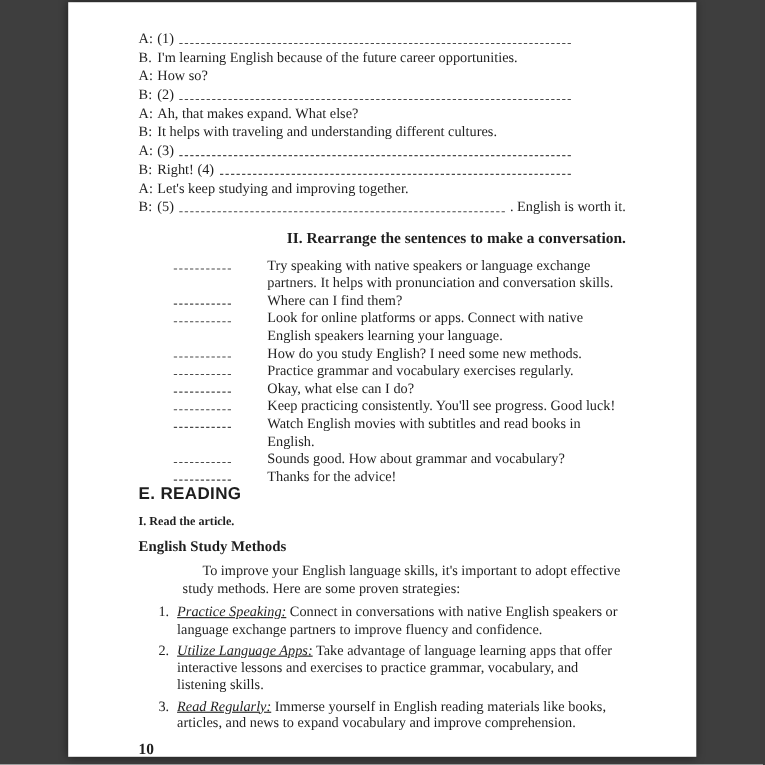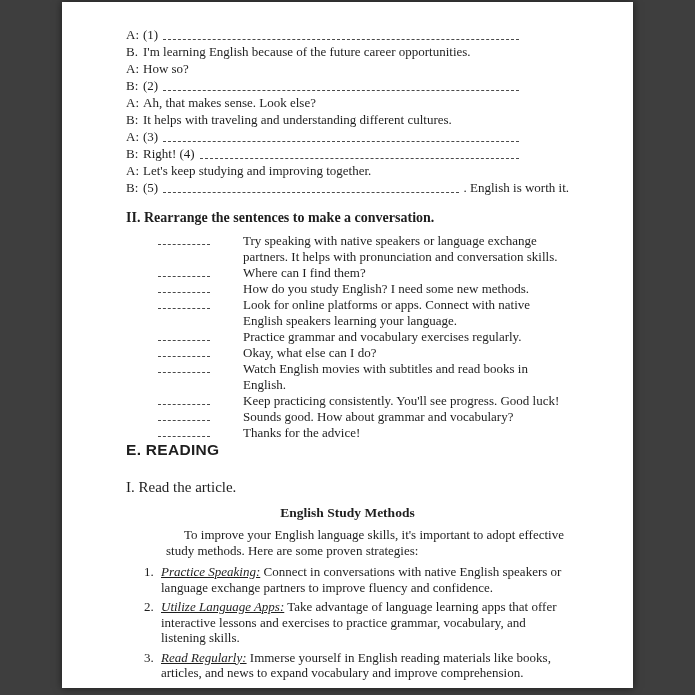--- a/index.html
+++ b/index.html
@@ -25,34 +25,34 @@
   .dia-line { display:flex; align-items:flex-end; height:17px; white-space:nowrap; }
   .spk { width:17px; flex:none; }
   .blank-line {
     flex:1 1 auto; height:0;
     border-bottom:1.4px dashed #4a4a4a;
     margin:0 0 3px 5px;
   }
   .dia-line.full { margin-right:-50px; }
   .suffix { margin-left:5px; flex:none; }
   
-  .section-heading-2 { font-size:14px; font-weight:bold; margin-top:14px; }
+  .section-heading-2 { font-size:14px; font-weight:bold; margin-top:14px;text-align:right; }
   .rearrange { margin-top:7px; font-size:13px; }
   .r-item { position:relative; padding-left:117px; line-height:16px; min-height:16px; }
   .r-blank {
     position:absolute; left:32px; top:11px; width:52px; height:0;
     border-bottom:1.4px dashed #4a4a4a;
   }
   
   .reading-heading {
     font-family:"Liberation Sans", sans-serif;
     font-weight:700; font-size:15.5px; letter-spacing:.3px;
   }
-  .reading-instruction { font-weight:normal; font-size:15px; margin-top:20px; }
-  .article-title { text-align:center; font-weight:bold; font-size:13.5px; margin-top:9px; }
+  .reading-instruction { font-weight:bold; font-size:11px; margin-top:9px; }
+  .article-title { text-align:left; font-weight:bold; font-size:13.5px; margin-top:9px; }
   .article-intro { font-size:13px; line-height:16px; margin-top:6px; text-indent:18px;margin-left:40px; }
   .strategies { margin-top:5px; }
   .strategy { position:relative; padding-left:35px; font-size:13px; line-height:15.5px; margin-bottom:4px; }
   .s-num { position:absolute; left:18px; top:0; }
   .s-lead { font-style:italic;text-decoration:underline; }
   .page-number { font-weight:bold; font-size:14px; margin-top:9px; }
 </style>
 </head>
 <body>
 
@@ -72,21 +72,21 @@
       <span class="spk">A:</span>
         <span>How so?</span>
     </div>
     <div class="dia-line">
       <span class="spk">B:</span>
         <span>(2)</span>
         <span class="blank-line"></span>
     </div>
     <div class="dia-line">
       <span class="spk">A:</span>
-        <span>Ah, that makes sense. Look else?</span>
+        <span>Ah, that makes expand. What else?</span>
     </div>
     <div class="dia-line">
       <span class="spk">B:</span>
         <span>It helps with traveling and understanding different cultures.</span>
     </div>
     <div class="dia-line">
       <span class="spk">A:</span>
         <span>(3)</span>
         <span class="blank-line"></span>
     </div>
@@ -104,26 +104,26 @@
         <span>(5)</span>
         <span class="blank-line"></span>
         <span class="suffix">. English is worth it.</span>
     </div>
   </div>
 
   <div class="section-heading-2">II. Rearrange the sentences to make a conversation.</div>
   <div class="rearrange">
     <div class="r-item"><span class="r-blank"></span><span>Try speaking with native speakers or language exchange partners. It helps with pronunciation and conversation skills.</span></div>
     <div class="r-item"><span class="r-blank"></span><span>Where can I find them?</span></div>
+    <div class="r-item"><span class="r-blank"></span><span>Look for online platforms or apps. Connect with native English speakers learning your language.</span></div>
     <div class="r-item"><span class="r-blank"></span><span>How do you study English? I need some new methods.</span></div>
-    <div class="r-item"><span class="r-blank"></span><span>Look for online platforms or apps. Connect with native English speakers learning your language.</span></div>
     <div class="r-item"><span class="r-blank"></span><span>Practice grammar and vocabulary exercises regularly.</span></div>
     <div class="r-item"><span class="r-blank"></span><span>Okay, what else can I do?</span></div>
+    <div class="r-item"><span class="r-blank"></span><span>Keep practicing consistently. You'll see progress. Good luck!</span></div>
     <div class="r-item"><span class="r-blank"></span><span>Watch English movies with subtitles and read books in English.</span></div>
-    <div class="r-item"><span class="r-blank"></span><span>Keep practicing consistently. You'll see progress. Good luck!</span></div>
     <div class="r-item"><span class="r-blank"></span><span>Sounds good. How about grammar and vocabulary?</span></div>
     <div class="r-item"><span class="r-blank"></span><span>Thanks for the advice!</span></div>
   </div>
 
   <div class="reading-heading">E. READING</div>
   <div class="reading-instruction">I. Read the article.</div>
   <div class="article-title">English Study Methods</div>
   <div class="article-intro">To improve your English language skills, it's important to adopt effective study methods. Here are some proven strategies:</div>
 
   <div class="strategies">

